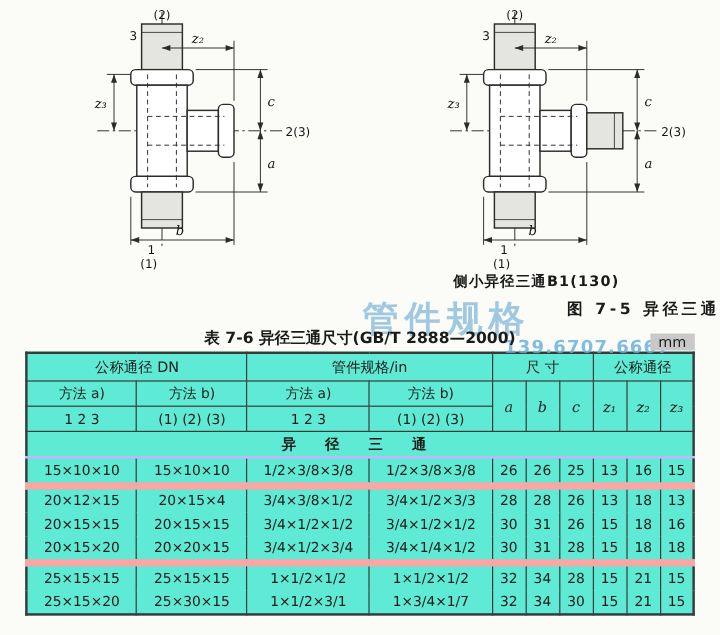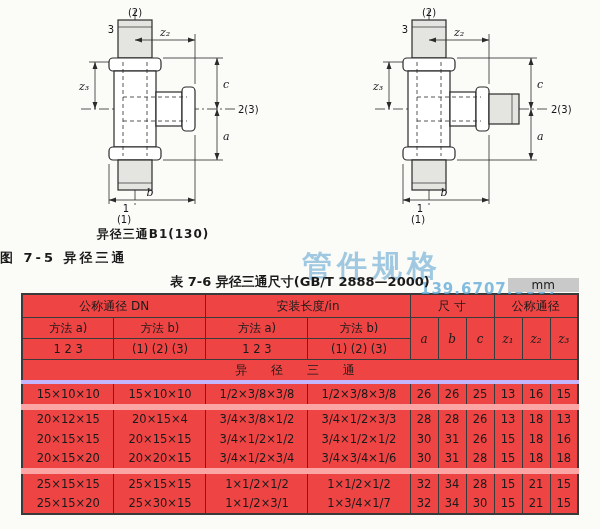--- a/index.html
+++ b/index.html
@@ -11,51 +11,51 @@
     position:relative;
     overflow:hidden;
   }
 
   
   .drawings { display:flex; justify-content:center; gap:18px; padding-top:4px; }
   .drawing { width:276px; text-align:center; }
   .drawing svg { display:block; margin:0 auto; }
   .drawing-caption { font-size:12px; margin-top:0; letter-spacing:1px; font-weight:bold; }
 
-  .fig-caption { text-align:left; font-size:13px; font-weight:bold; letter-spacing:3px; margin-top:6px; }
+  .fig-caption { text-align:right; font-size:13px; font-weight:bold; letter-spacing:3px; margin-top:6px; }
 
   
   .table-caption-row {
     width:558px; margin:6px auto 2px auto; position:relative;
     text-align:center; font-size:13px; font-weight:bold;
   }
   .unit {
     position:absolute; right:0; bottom:-1px;
     font-weight:normal; font-size:12px;
-    background:#c9c9c9; padding:0 24px;
+    background:#c9c9c9; padding:0 7px;
   }
 
   
   table {
     width:558px; margin:2px auto 0 auto;
     border-collapse:collapse; table-layout:fixed;
-    background:#ef4444;
+    background:#5eead4;
     border:2px solid #3a3a3a;
   }
   th, td {
     border:1px solid #3a3a3a;
     font-weight:normal; text-align:center; vertical-align:middle;
     padding:1px 0; font-size:11.5px; overflow:hidden; white-space:nowrap;
   }
   thead th { height:18px; }
   thead tr:first-child th { height:20px; font-size:12px; }
   .ital { font-family:"DejaVu Serif", serif; font-style:italic; font-size:12px; }
   .sec-row td { letter-spacing:10px; height:18px; font-size:12px; }
   tbody td { height:17.5px; border-top:none; border-bottom:none; }
-  tbody tr.sec-row td { border-top:1px solid #3a3a3a; border-bottom:4px solid #c4b5fd; }
+  tbody tr.sec-row td { border-top:1px solid #3a3a3a; border-bottom:2px solid #c4b5fd;font-weight:bold; }
   tbody tr.group-end td { border-bottom:6px solid #fca5a5; }
 
   
   .dim-label { font-family:"DejaVu Serif", serif; font-style:italic; font-size:11px; fill:#15151a; }
   .out-label { font-family:"DejaVu Sans", sans-serif; font-size:10px; fill:#15151a; }
 
   
   .wm-brand {
     position:absolute; left:302px; top:246px;
     font-size:30px; font-weight:bold; letter-spacing:5px;
@@ -132,21 +132,20 @@
       <text class="out-label" x="94" y="29" text-anchor="middle">3</text>
       <text class="dim-label" x="148" y="32" text-anchor="middle">z₂</text>
       <text class="dim-label" x="67" y="86" text-anchor="middle">z₃</text>
       <text class="dim-label" x="206" y="84">c</text>
       <text class="dim-label" x="206" y="136">a</text>
       <text class="out-label" x="221" y="109">2(3)</text>
       <text class="dim-label" x="133" y="192" text-anchor="middle">b</text>
       <text class="out-label" x="109" y="208" text-anchor="middle">1</text>
       <text class="out-label" x="107" y="219" text-anchor="middle">(1)</text>
     </svg>
-    <div class="drawing-caption">异径三通B1(130)</div>
   </div>
 
   <div class="drawing">
     <svg width="276" height="222" viewBox="0 0 272 222">
       <g stroke="#2b2b2b" stroke-width="0.8" stroke-dasharray="10 3 2 3">
         <line x1="118" y1="6" x2="118" y2="204"></line>
         <line x1="64" y1="105" x2="236" y2="105"></line>
       </g>
       <g stroke="#2b2b2b" stroke-width="1.2" fill="#ffffff">
         <rect x="101" y="16" width="34" height="38" fill="#e4e4e0"></rect>
@@ -195,20 +194,21 @@
       <text class="out-label" x="94" y="29" text-anchor="middle">3</text>
       <text class="dim-label" x="148" y="32" text-anchor="middle">z₂</text>
       <text class="dim-label" x="67" y="86" text-anchor="middle">z₃</text>
       <text class="dim-label" x="226" y="84">c</text>
       <text class="dim-label" x="226" y="136">a</text>
       <text class="out-label" x="240" y="109">2(3)</text>
       <text class="dim-label" x="133" y="192" text-anchor="middle">b</text>
       <text class="out-label" x="109" y="208" text-anchor="middle">1</text>
       <text class="out-label" x="107" y="219" text-anchor="middle">(1)</text>
     </svg>
+    <div class="drawing-caption">侧小异径三通B1(130)</div>
   </div>
 </div>
 
 <div class="fig-caption">图 7-5  异径三通</div>
 
 <div class="wm-brand">管件规格</div>
 <div class="wm-phone">139.6707.6667</div>
 
 <div class="table-caption-row">
   <span>表 7-6  异径三通尺寸(GB/T 2888—2000)</span>
@@ -224,21 +224,21 @@
     <col style="width:28px">
       <col style="width:28px">
       <col style="width:28px">
     <col style="width:28px">
       <col style="width:28px">
       <col style="width:28px">
   </colgroup>
   <thead>
     <tr>
       <th colspan="2">公称通径 DN</th>
-      <th colspan="2">安装长度/in</th>
+      <th colspan="2">管件规格/in</th>
       <th colspan="3">尺  寸</th>
       <th colspan="3">公称通径</th>
     </tr>
     <tr>
       <th>方法 a)</th>
       <th>方法 b)</th>
       <th>方法 a)</th>
       <th>方法 b)</th>
       <th rowspan="2" class="ital">a</th>
       <th rowspan="2" class="ital">b</th>
@@ -291,21 +291,21 @@
       <td>31</td>
       <td>26</td>
       <td>15</td>
       <td>18</td>
       <td>16</td>
     </tr>
     <tr class="group-end">
       <td>20×15×20</td>
       <td>20×20×15</td>
       <td>3/4×1/2×3/4</td>
-      <td>3/4×3/4×1/6</td>
+      <td>3/4×1/4×1/2</td>
       <td>30</td>
       <td>31</td>
       <td>28</td>
       <td>15</td>
       <td>18</td>
       <td>18</td>
     </tr>
     <tr>
       <td>25×15×15</td>
       <td>25×15×15</td>

